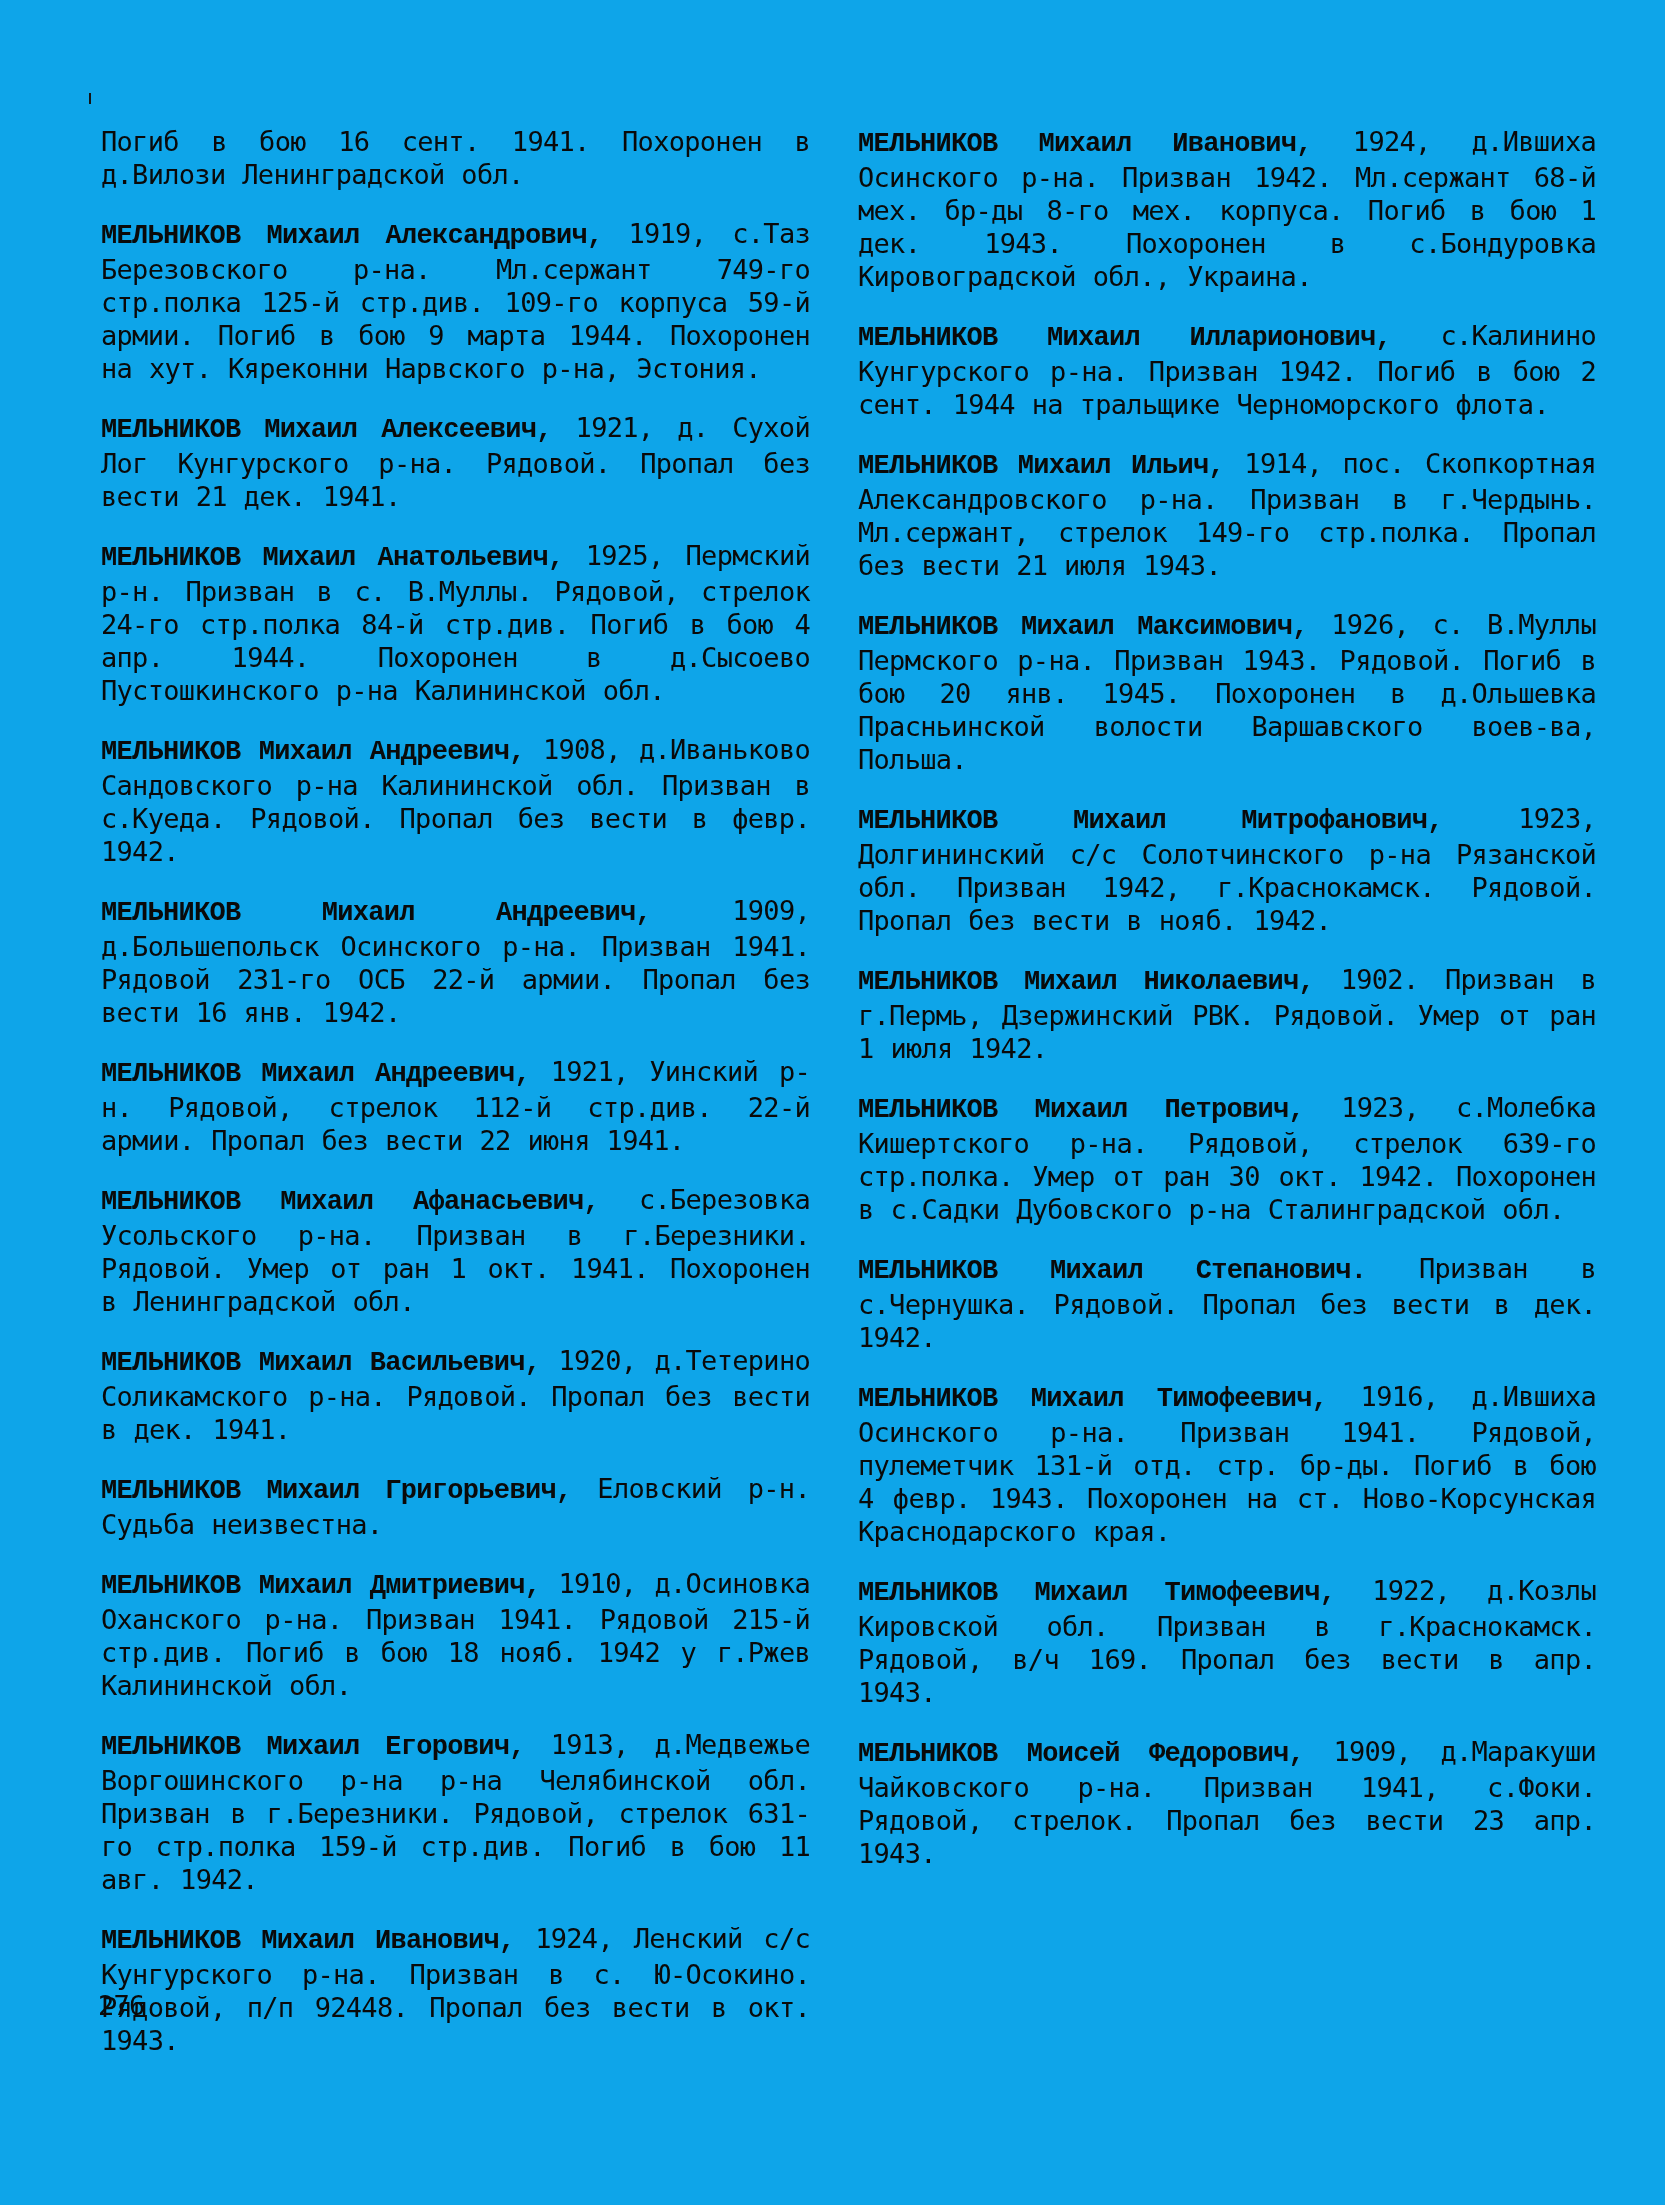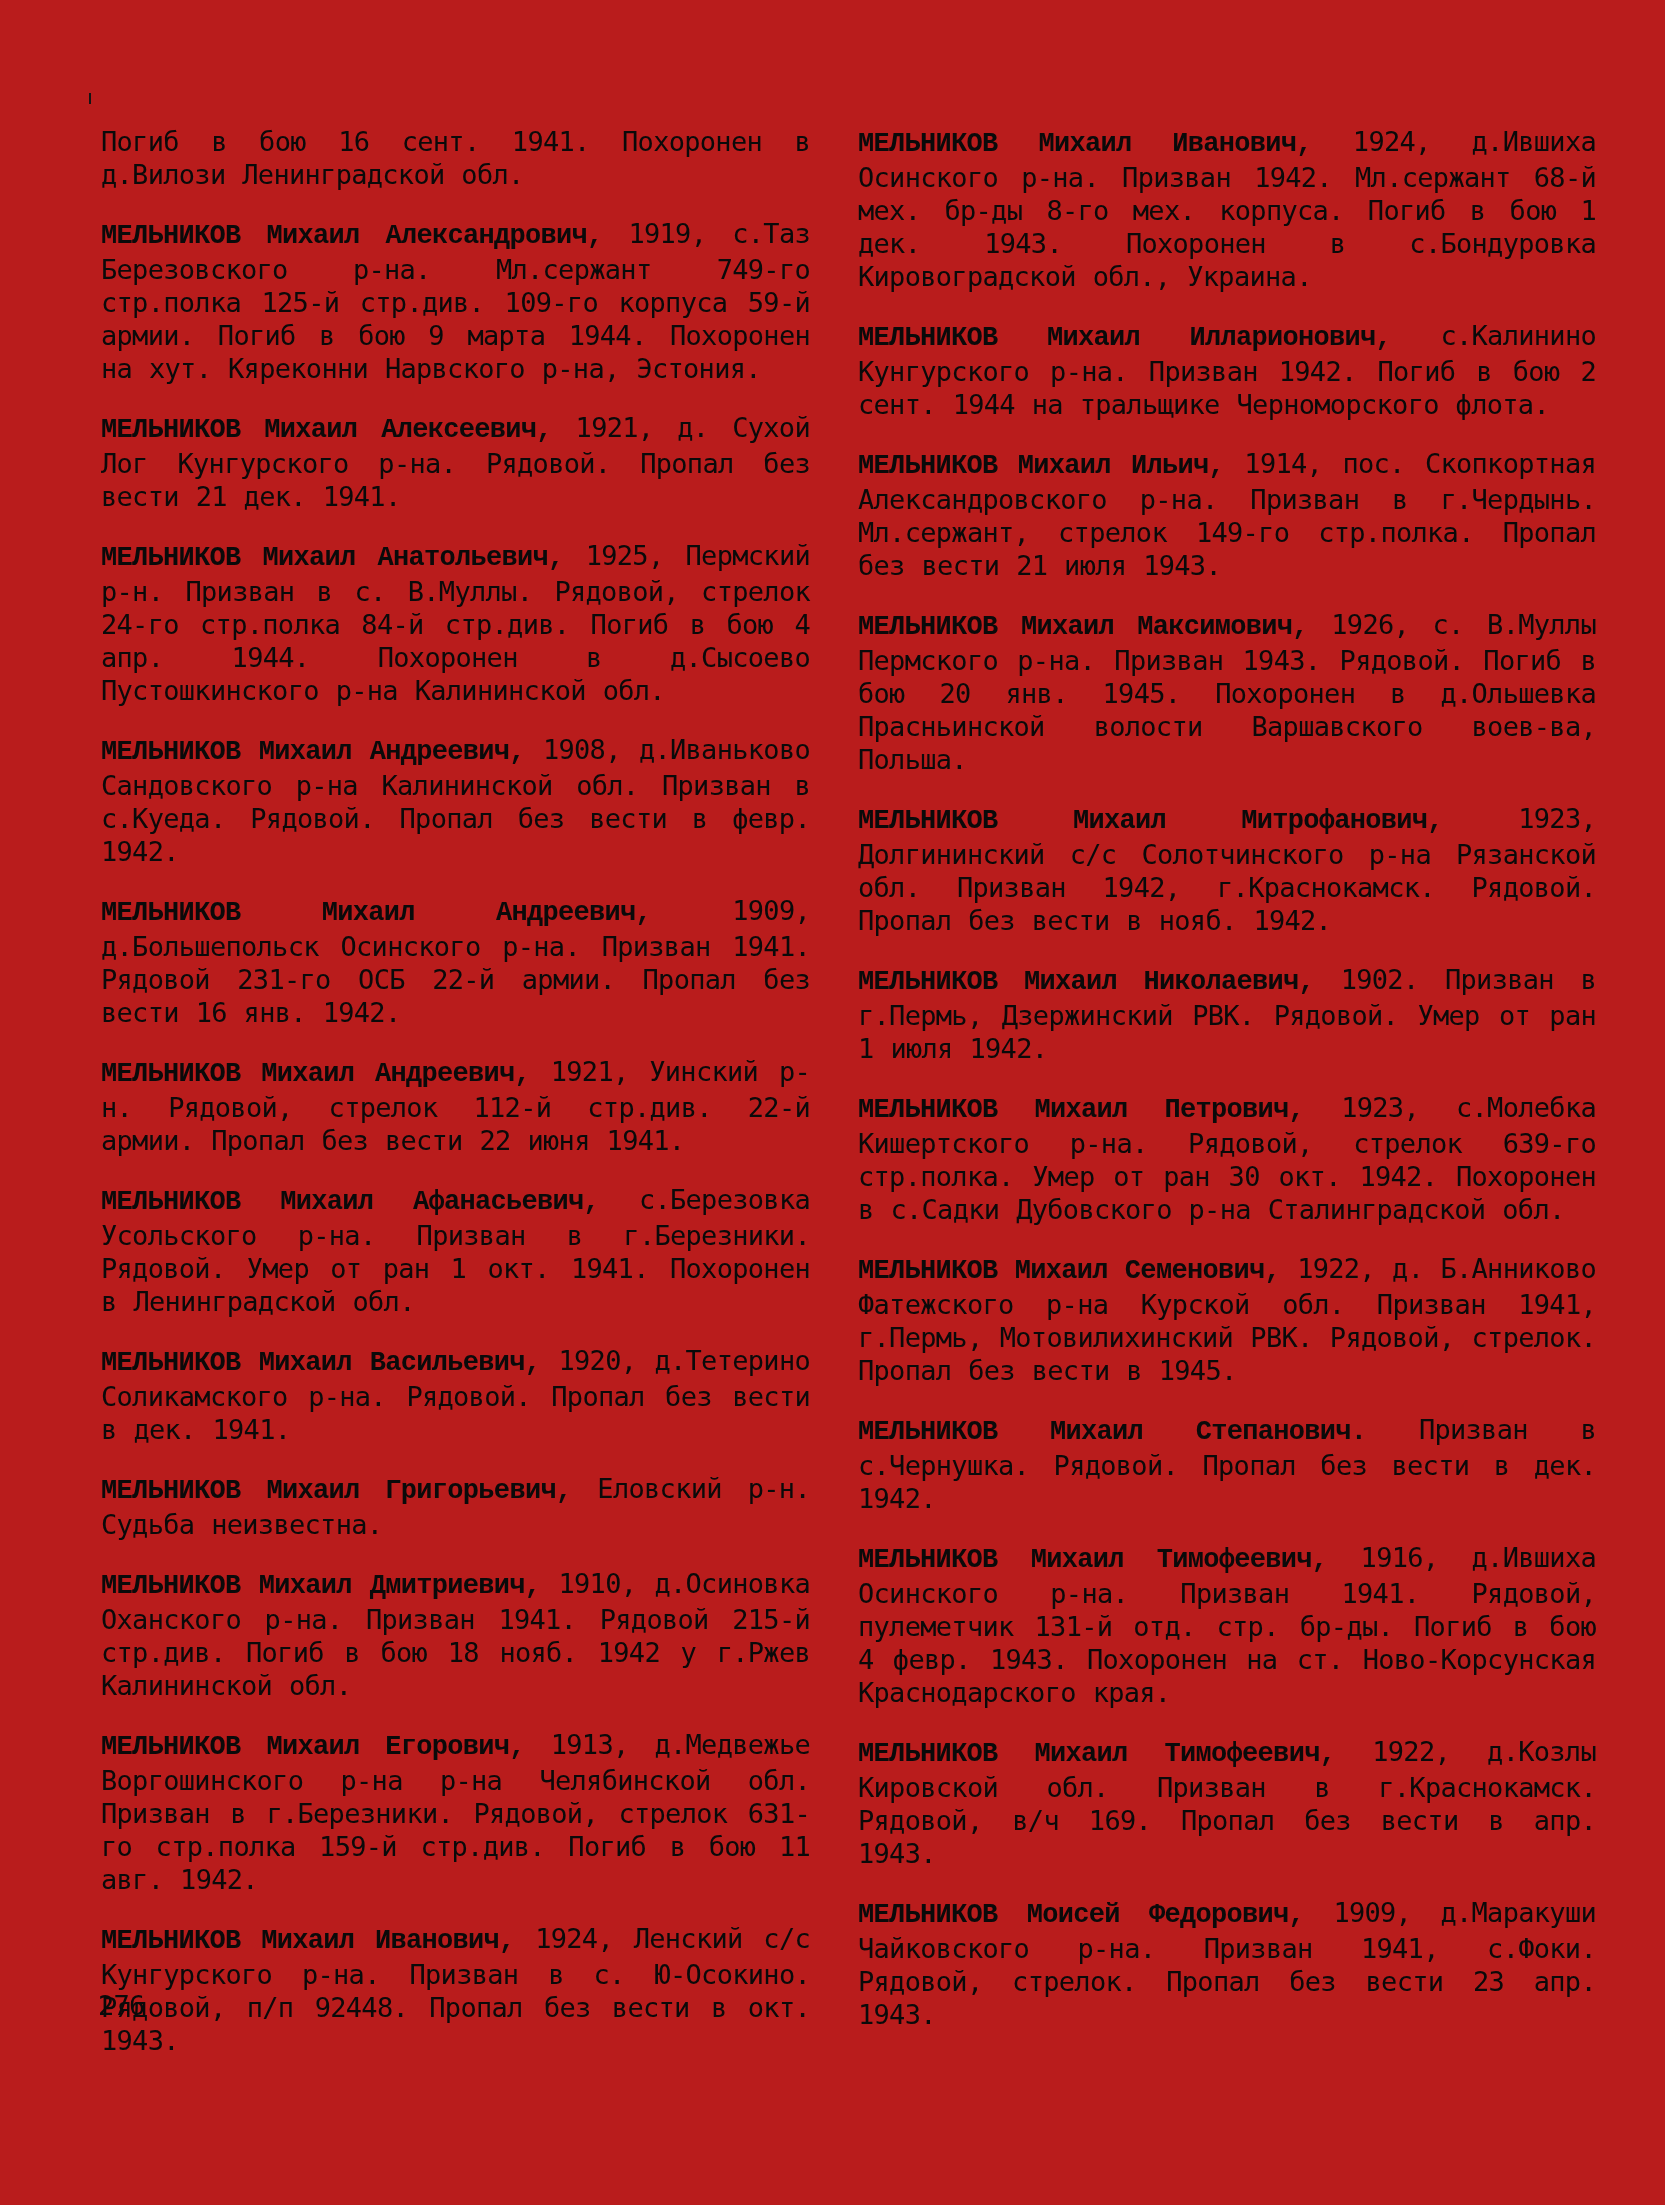--- a/index.html
+++ b/index.html
@@ -1,20 +1,20 @@
 <!DOCTYPE html>
 <html lang="ru" style="font-size:10.4px"><head>
 <meta charset="utf-8">
 <style>
   html, body { margin: 0; padding: 0; background: #e8e8e8; }
   .page {
     position: relative;
     width: 1666px;
     height: 2205px;
-    background: #b91c1c;
+    background: #0ea5e9;
     color: #0a0a0a;
     font-family: "DejaVu Sans Mono", "Liberation Mono", monospace;
     font-size: 27px;
     line-height: 33px;
     overflow: hidden;
   }
   .content {
     position: absolute;
     left: 101px;
     top: 125px;
@@ -90,22 +90,20 @@
       <p class="entry"><span class="nm">МЕЛЬНИКОВ Михаил Ильич,</span>
 <span class="txt">1914, пос. Скопкортная Александровского р-на. Призван в г.Чердынь. Мл.сержант, стрелок 149-го стр.полка. Пропал без вести 21 июля 1943.</span></p>
       <p class="entry"><span class="nm">МЕЛЬНИКОВ Михаил Максимович,</span>
 <span class="txt">1926, с. В.Муллы Пермского р-на. Призван 1943. Рядовой. Погиб в бою 20 янв. 1945. Похоронен в д.Ольшевка Прасньинской волости Варшавского воев-ва, Польша.</span></p>
       <p class="entry"><span class="nm">МЕЛЬНИКОВ Михаил Митрофанович,</span>
 <span class="txt">1923, Долгининский с/с Солотчинского р-на Рязанской обл. Призван 1942, г.Краснокамск. Рядовой. Пропал без вести в нояб. 1942.</span></p>
       <p class="entry"><span class="nm">МЕЛЬНИКОВ Михаил Николаевич,</span>
 <span class="txt">1902. Призван в г.Пермь, Дзержинский РВК. Рядовой. Умер от ран 1 июля 1942.</span></p>
       <p class="entry"><span class="nm">МЕЛЬНИКОВ Михаил Петрович,</span>
 <span class="txt">1923, с.Молебка Кишертского р-на. Рядовой, стрелок 639-го стр.полка. Умер от ран 30 окт. 1942. Похоронен в с.Садки Дубовского р-на Сталинградской обл.</span></p>
-      <p class="entry"><span class="nm">МЕЛЬНИКОВ Михаил Семенович,</span>
-<span class="txt">1922, д. Б.Анниково Фатежского р-на Курской обл. Призван 1941, г.Пермь, Мотовилихинский РВК. Рядовой, стрелок. Пропал без вести в 1945.</span></p>
       <p class="entry"><span class="nm">МЕЛЬНИКОВ Михаил Степанович.</span>
 <span class="txt">Призван в с.Чернушка. Рядовой. Пропал без вести в дек. 1942.</span></p>
       <p class="entry"><span class="nm">МЕЛЬНИКОВ Михаил Тимофеевич,</span>
 <span class="txt">1916, д.Ившиха Осинского р-на. Призван 1941. Рядовой, пулеметчик 131-й отд. стр. бр-ды. Погиб в бою 4 февр. 1943. Похоронен на ст. Ново-Корсунская Краснодарского края.</span></p>
       <p class="entry"><span class="nm">МЕЛЬНИКОВ Михаил Тимофеевич,</span>
 <span class="txt">1922, д.Козлы Кировской обл. Призван в г.Краснокамск. Рядовой, в/ч 169. Пропал без вести в апр. 1943.</span></p>
       <p class="entry"><span class="nm">МЕЛЬНИКОВ Моисей Федорович,</span>
 <span class="txt">1909, д.Маракуши Чайковского р-на. Призван 1941, с.Фоки. Рядовой, стрелок. Пропал без вести 23 апр. 1943.</span></p>
     </div>
 

